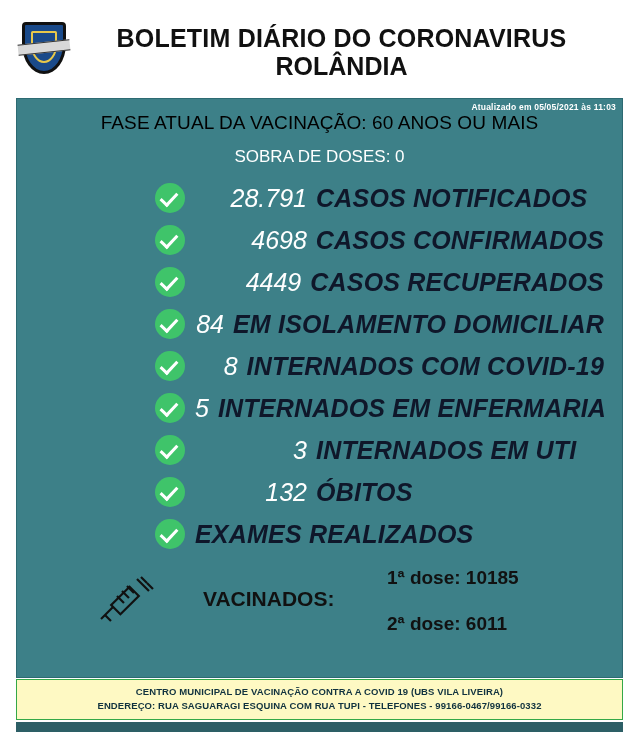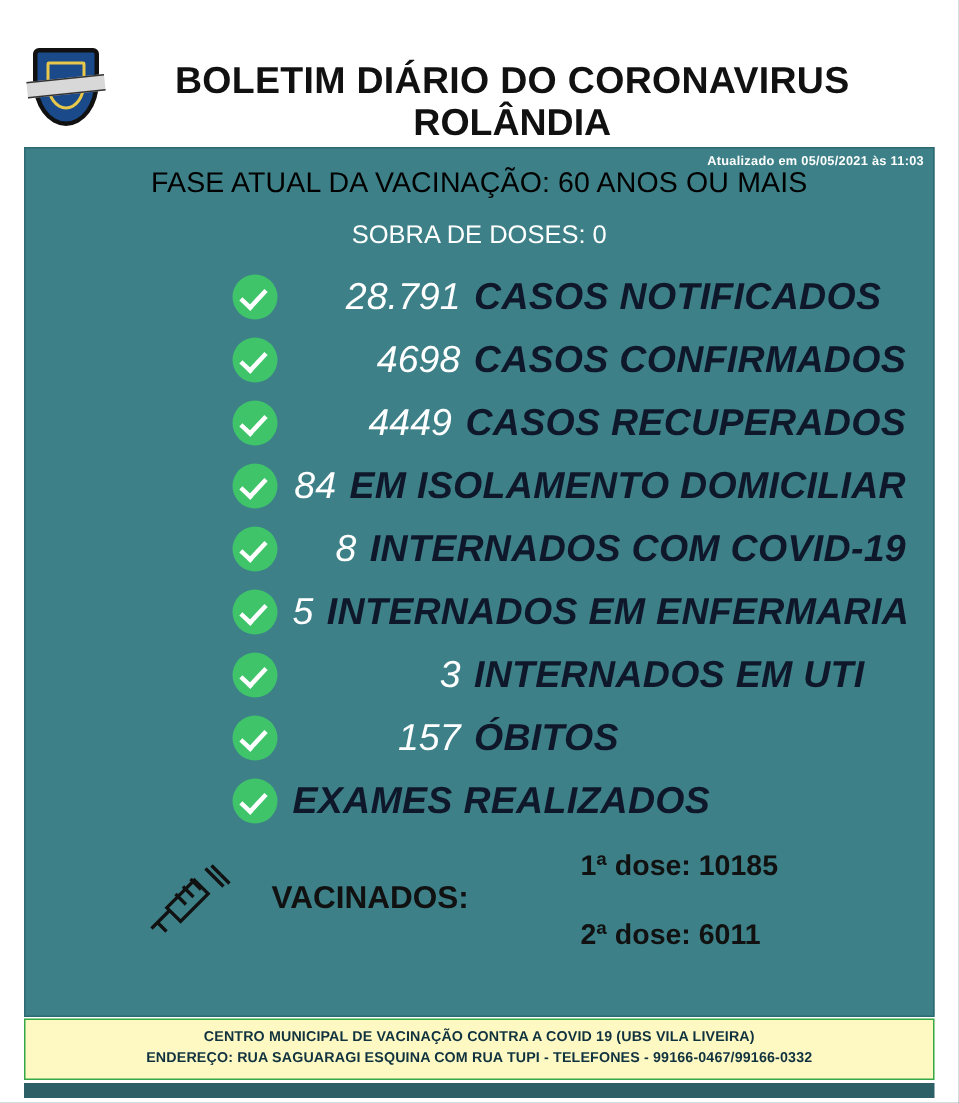--- a/index.html
+++ b/index.html
@@ -18,21 +18,21 @@
     width: 639px;
     height: 735px;
     background: #ffffff;
     box-sizing: border-box;
     padding: 8px 10px 0 10px;
   }
 
   
   .header {
     display: flex;
-    align-items: flex-end;
+    align-items: center;
     height: 88px;
     padding-left: 6px;
   }
   .crest {
     width: 56px;
     height: 68px;
     flex: 0 0 56px;
     position: relative;
     margin-right: 6px;
   }
@@ -175,21 +175,21 @@
   }
   .syringe {
     position: absolute;
     left: 80px;
     top: 12px;
     width: 60px;
     height: 48px;
   }
   .vax-label {
     position: absolute;
-    left: 164px;
+    left: 186px;
     top: 24px;
     color: #111111;
     font-size: 21px;
     font-weight: bold;
   }
   .dose {
     position: absolute;
     left: 370px;
     color: #111111;
     font-size: 19px;
@@ -283,21 +283,21 @@
       </div>
 
       <div class="stat-row">
         <div class="check"></div>
         <div class="stat-value">3</div>
         <div class="stat-label">INTERNADOS EM UTI</div>
       </div>
 
       <div class="stat-row">
         <div class="check"></div>
-        <div class="stat-value">157</div>
+        <div class="stat-value">132</div>
         <div class="stat-label">ÓBITOS</div>
       </div>
 
       <div class="stat-row">
         <div class="check"></div>
         <div class="stat-label">EXAMES REALIZADOS</div>
       </div>
 
     </div>
 

